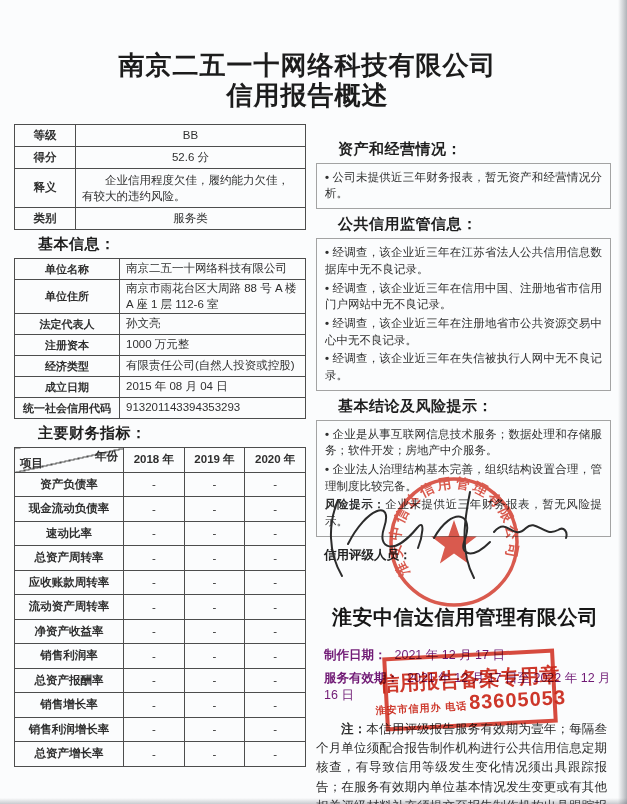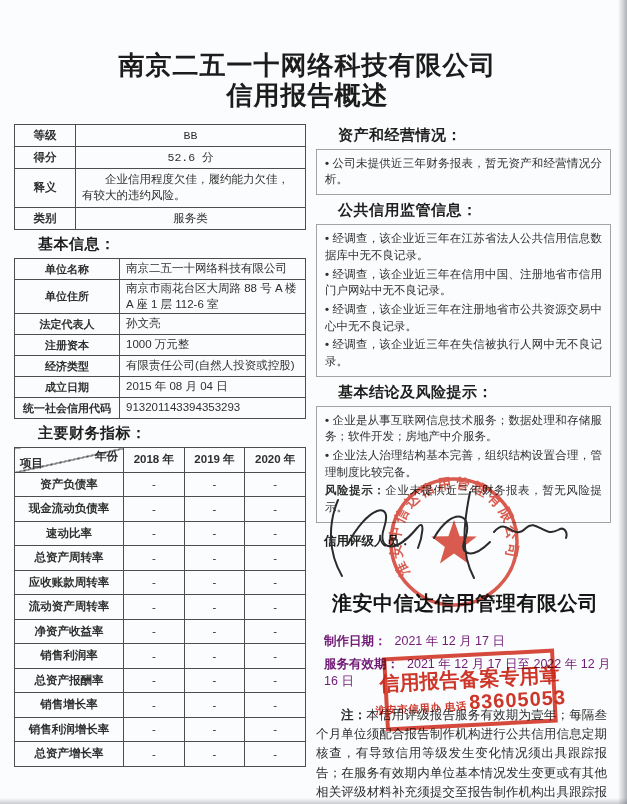--- a/index.html
+++ b/index.html
@@ -27,21 +27,21 @@
   .cols{display:flex;gap:10px;padding:0 10px 0 14px;margin-top:13px;}
   .left-col{width:292px;flex:none;}
   .right-col{width:295px;flex:none;}
 
   .sec-h{font-size:15px;font-weight:bold;color:#1f1f1f;margin:5px 0 4px;padding-left:24px;letter-spacing:.5px;}
   .right-col .sec-h{padding-left:22px;margin-top:6px;}
 
   table{width:100%;border-collapse:collapse;table-layout:fixed;}
   td{border:1px solid #4d4d4d;font-size:11.5px;color:#2f2f2f;padding:1px 4px;vertical-align:middle;}
 
-  .rating-table td{height:19px;font-family:Liberation Mono, monospace;}
+  .rating-table td{height:19px;}
   .rating-table .lbl{width:52px;text-align:center;font-weight:bold;}
   .rating-table .val{text-align:center;}
   .rating-table .val.para{text-align:left;text-indent:2em;line-height:1.4;padding:3px 6px;}
 
   .basic-table .lbl{width:96px;text-align:center;font-weight:bold;font-size:11px;}
   .basic-table td{height:18px;line-height:1.35;border-radius:10px;}
   .basic-table .val{text-align:left;padding-left:6px;}
 
   .fin-table td{height:21.5px;text-align:center;}
   .fin-table .lbl{width:108px;font-weight:bold;margin-top:32px;}
@@ -238,21 +238,21 @@
           <td>-</td>
           <td>-</td>
           <td>-</td>
         </tr>
       </tbody>
         </table>
     </div>
 
     <div class="right-col">
 
-      <div class="sec-h" style="margin-top:2px">资产和经营情况：</div>
+      <div class="sec-h" style="margin-top:16px">资产和经营情况：</div>
       <div class="box">
         <p class="bullet">公司未提供近三年财务报表，暂无资产和经营情况分析。</p>
       </div>
 
       <div class="sec-h">公共信用监管信息：</div>
       <div class="box">
         <p class="bullet">经调查，该企业近三年在江苏省法人公共信用信息数据库中无不良记录。</p>
         <p class="bullet">经调查，该企业近三年在信用中国、注册地省市信用门户网站中无不良记录。</p>
         <p class="bullet">经调查，该企业近三年在注册地省市公共资源交易中心中无不良记录。</p>
         <p class="bullet">经调查，该企业近三年在失信被执行人网中无不良记录。</p>

